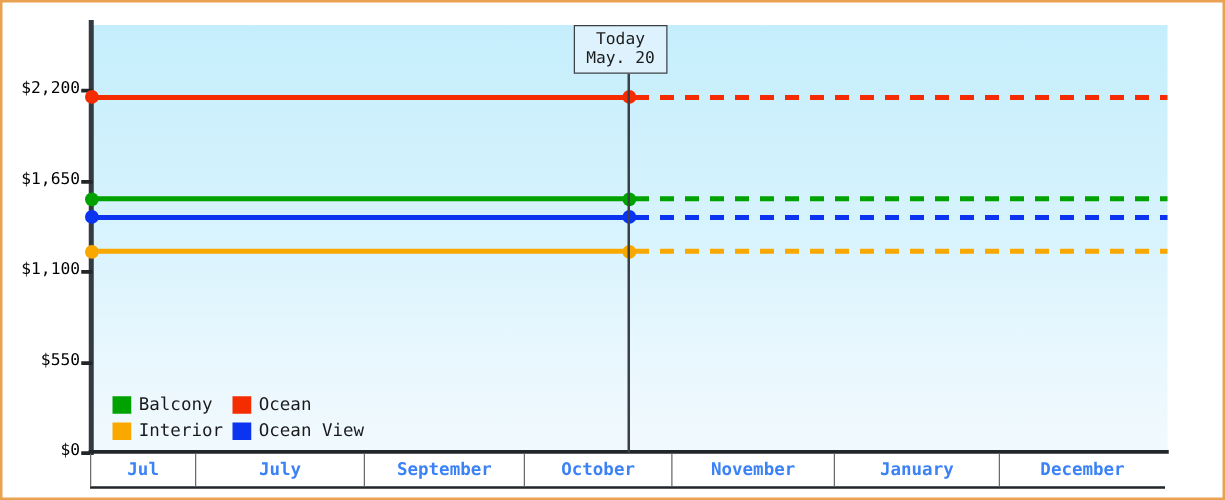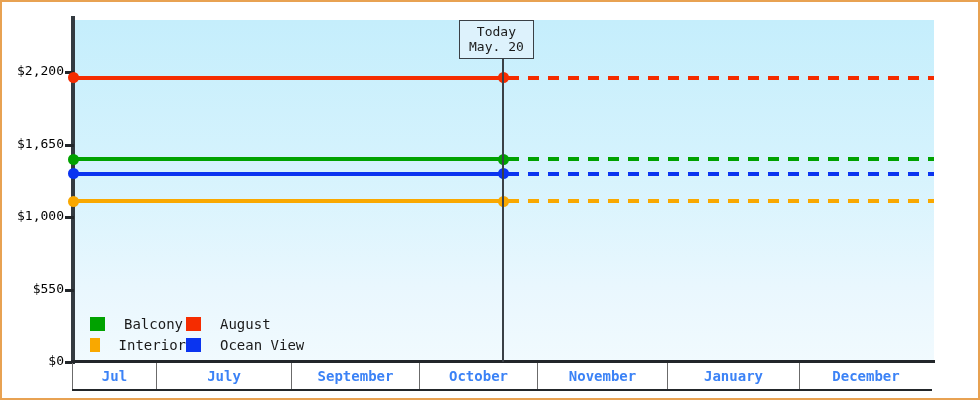--- a/index.html
+++ b/index.html
@@ -118,21 +118,21 @@
   }
   .legend-swatch {
     width: 15px;
     height: 14px;
     display: inline-block;
   }
   .legend-label {
     font-size: 14px;
     color: #1a1a1a;
     white-space: nowrap;
-    padding-left: 18px;
+    padding-left: 5px;
   }
 
   
   .month-band {
     position: absolute;
     left: 70px;
     top: 361px;
     height: 26px;
     display: flex;
     border-bottom: 2px solid #22262a;
@@ -161,21 +161,21 @@
 
   <div class="y-axis"></div>
   <div class="x-axis"></div>
 
   <div id="y-ticks">
       <div class="y-tick" style="top: 69px;"></div>
       <div class="y-tick-label" style="top: 61px;">$2,200</div>
       <div class="y-tick" style="top: 141.5px;"></div>
       <div class="y-tick-label" style="top: 133.5px;">$1,650</div>
       <div class="y-tick" style="top: 214px;"></div>
-      <div class="y-tick-label" style="top: 206px;">$1,000</div>
+      <div class="y-tick-label" style="top: 206px;">$1,100</div>
       <div class="y-tick" style="top: 286.5px;"></div>
       <div class="y-tick-label" style="top: 278.5px;">$550</div>
       <div class="y-tick" style="top: 359px;"></div>
       <div class="y-tick-label" style="top: 351px;">$0</div>
     </div>
 
   <div id="series-layer">
       <div class="series-solid" style="left: 72px; width: 430px; top: 155px; background: rgb(0, 162, 0);"></div>
       <div class="series-dashed" style="left: 506px; width: 426px; top: 155px; background-image: repeating-linear-gradient(to right, rgb(0, 162, 0) 0px, rgb(0, 162, 0) 11px, rgba(0, 0, 0, 0) 11px, rgba(0, 0, 0, 0) 20px);"></div>
       <div class="series-marker" style="left: 66px; top: 151.5px; background: rgb(0, 162, 0);"></div>
@@ -200,21 +200,21 @@
     <div>May. 20</div>
   </div>
 
   <div class="legend" id="legend">
       <div class="legend-item">
         <span class="legend-swatch" style="background: rgb(0, 162, 0);"></span>
         <span class="legend-label">Balcony</span>
       </div>
       <div class="legend-item">
         <span class="legend-swatch" style="background: rgb(245, 44, 0);"></span>
-        <span class="legend-label">August</span>
+        <span class="legend-label">Ocean</span>
       </div>
       <div class="legend-item">
         <span class="legend-swatch" style="background: rgb(249, 168, 0);"></span>
         <span class="legend-label">Interior</span>
       </div>
       <div class="legend-item">
         <span class="legend-swatch" style="background: rgb(10, 52, 240);"></span>
         <span class="legend-label">Ocean View</span>
       </div>
     </div>

